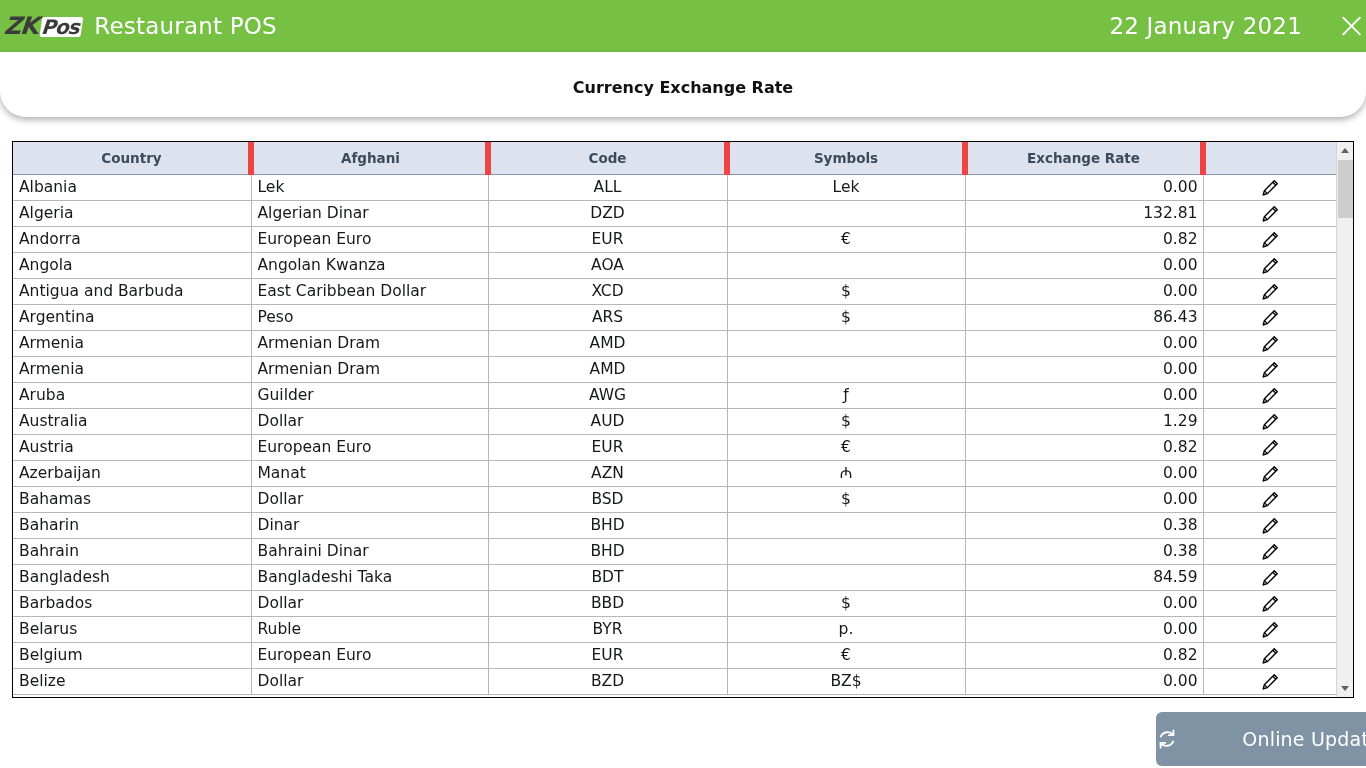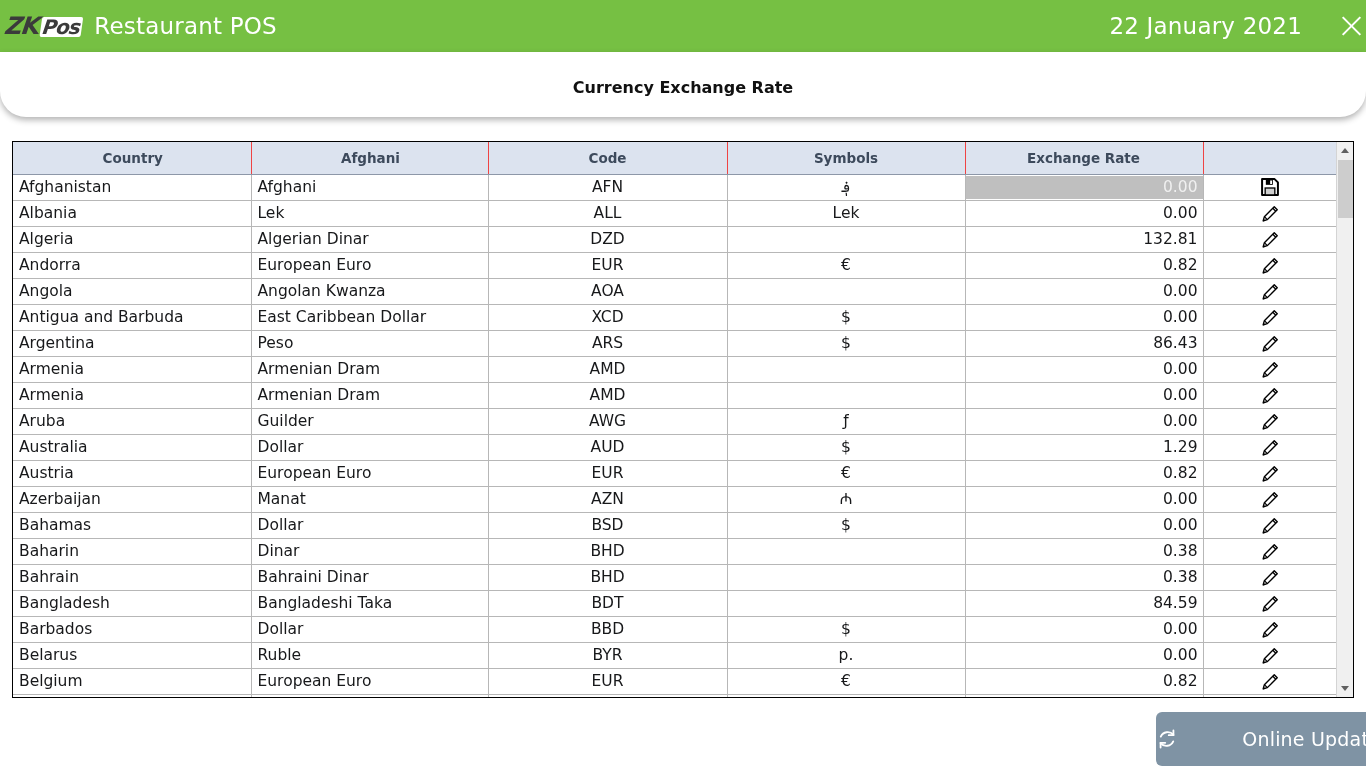--- a/index.html
+++ b/index.html
@@ -122,21 +122,21 @@
     width: 1324px;
     border-collapse: collapse;
     table-layout: fixed;
   }
   table.grid-table th {
     background: #dce3ef;
     color: #3d4a5c;
     font-size: 13.5px;
     font-weight: bold;
     height: 32px;
-    border-right: 1px solid #ef4444;
+    border-right: 6px solid #ef4444;
     border-bottom: 1px solid #8d97a8;
     text-align: center;
     padding: 0 4px;
   }
   table.grid-table th:last-child { border-right: none; }
   table.grid-table td {
     height: 25px;
     font-size: 15.5px;
     color: #17181a;
     border-right: 1px solid #b7b7b7;
@@ -252,35 +252,20 @@
           <th class="c-country">Country</th>
           <th class="c-currency">Afghani</th>
           <th class="c-code">Code</th>
           <th class="c-symbol">Symbols</th>
           <th class="c-rate">Exchange Rate</th>
           <th class="c-action"></th>
         </tr>
       </thead>
       <tbody id="grid-body">
           <tr>
-            <td class="c-country">Afghanistan</td>
-            <td class="c-currency">Afghani</td>
-            <td class="c-code">AFN</td>
-            <td class="c-symbol">؋</td>
-            <td class="c-rate">
-              <span class="rate-input">0.00</span>
-            </td>
-            <td class="c-action icon-cell"><svg class="icn" width="20" height="20" viewBox="0 0 24 24">
-                <path d="M2.5 2.5 H17.5 L21.5 6.5 V21.5 H2.5 Z" fill="#ffffff" stroke="#000000" stroke-width="2.4" stroke-linejoin="round"></path>
-                <rect x="7" y="3.2" width="8.4" height="6.2" fill="#000000"></rect>
-                <rect x="12.2" y="4.2" width="2.2" height="4.2" fill="#ffffff"></rect>
-                <rect x="6.2" y="13.2" width="11.6" height="8.3" fill="#d0d0d0" stroke="#000000" stroke-width="1.6"></rect>
-              </svg></td>
-          </tr>
-          <tr>
             <td class="c-country">Albania</td>
             <td class="c-currency">Lek</td>
             <td class="c-code">ALL</td>
             <td class="c-symbol">Lek</td>
             <td class="c-rate">0.00</td>
             <td class="c-action icon-cell"><svg class="icn" width="21" height="21" viewBox="0 0 24 24">
                 <path d="M3.6 20.4 L5 15.6 L16.3 4.3 L19.7 7.7 L8.4 19 Z" fill="#ffffff" stroke="#000000" stroke-width="1.6" stroke-linejoin="round"></path>
                 <path d="M14.6 6.0 L18.0 9.4" stroke="#000000" stroke-width="1.5"></path>
                 <path d="M5 15.6 L8.4 19" stroke="#000000" stroke-width="1.5"></path>
                 <path d="M3.6 20.4 L6.1 19.6" stroke="#000000" stroke-width="1.5"></path>

